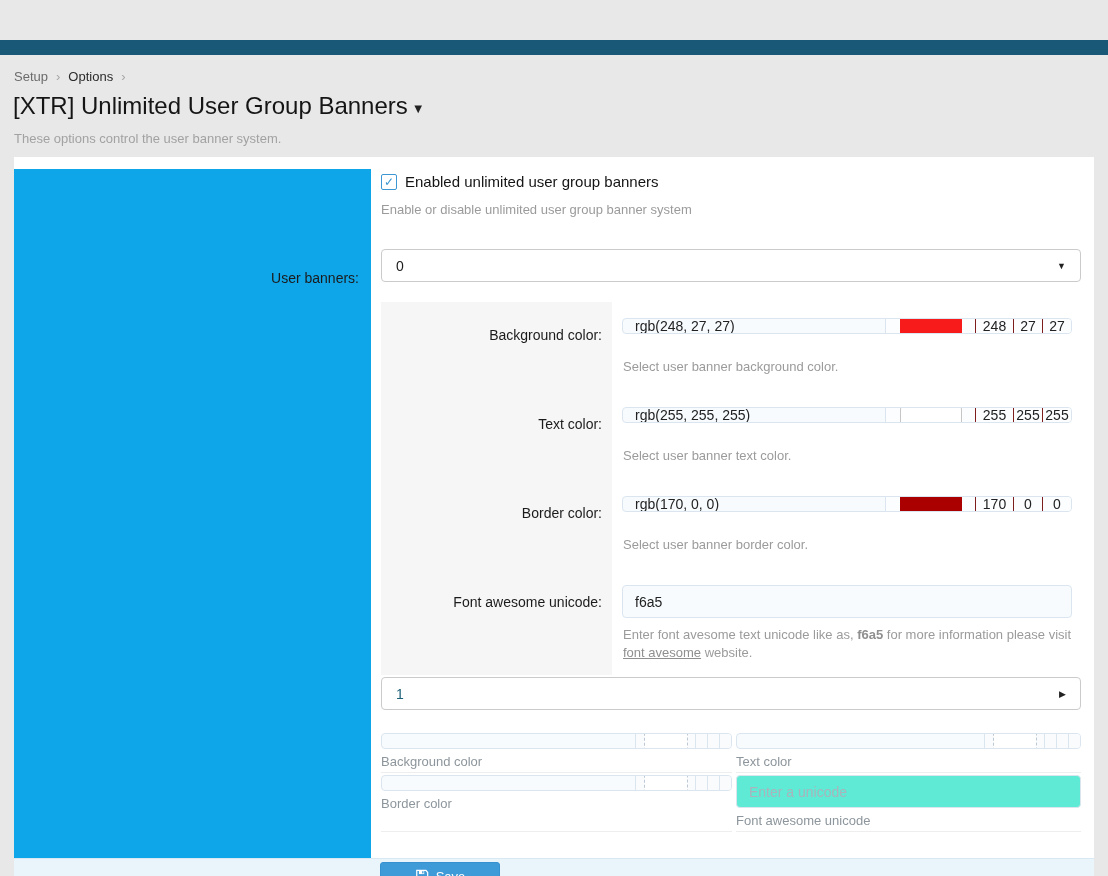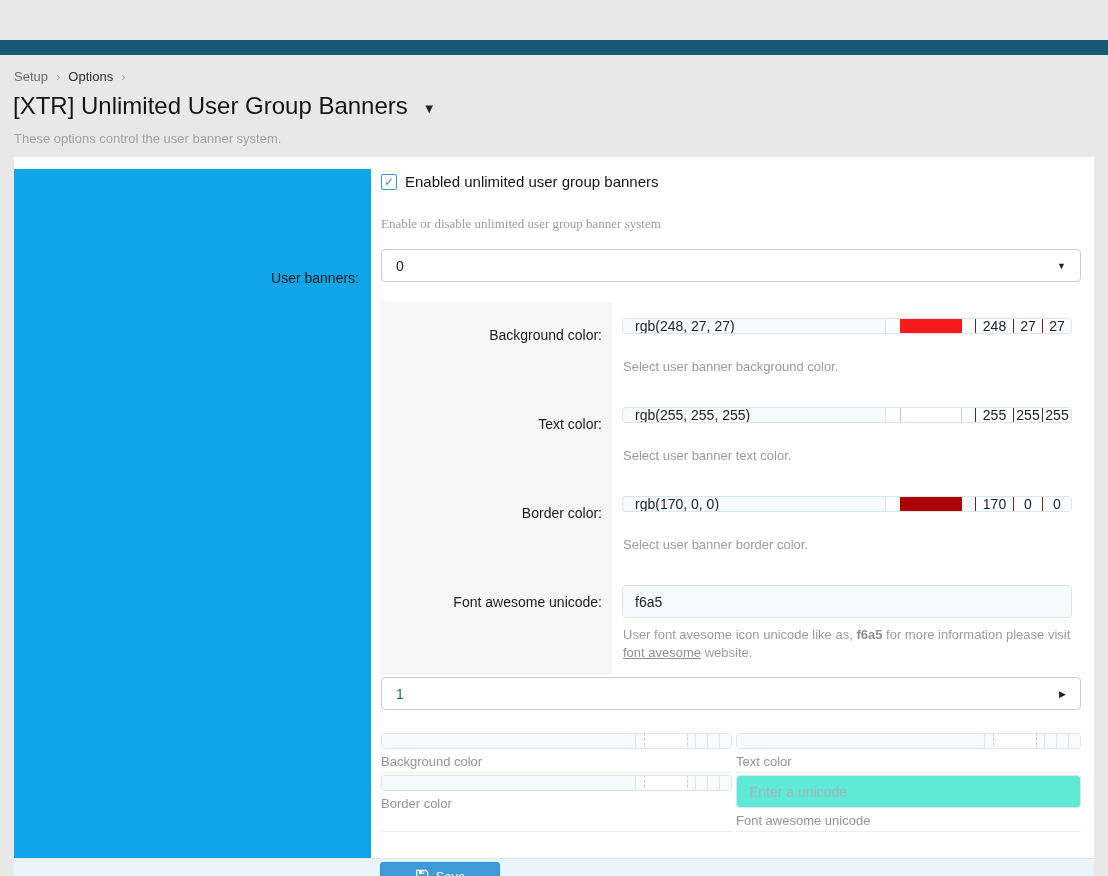--- a/index.html
+++ b/index.html
@@ -6,38 +6,38 @@
   html,body { background:#e8e8e8; }
   body { font-family:"Liberation Sans", sans-serif; }
   #app { position:relative; width:1108px; height:876px; background:#e8e8e8; overflow:hidden;margin-top:40px; }
 
   .topbar { position:absolute; left:0; top:0; width:1108px; height:15px; background:#1a5878; }
 
   .breadcrumb { position:absolute; left:14px; top:29px; font-size:13px; color:#6b6b6b; display:flex; align-items:center; gap:8px; }
   .breadcrumb .crumb-strong { color:#2b2b2b; font-weight:normal; }
   .breadcrumb .sep { color:#a5a5a5; font-size:13px; }
 
-  .page-title { position:absolute; left:13px; top:52px; font-size:24px; color:#151515; display:flex; align-items:center; gap:15px; }
+  .page-title { position:absolute; left:13px; top:52px; font-size:24px; color:#151515; display:flex; align-items:center; gap:4px; }
   .page-title .caret { font-size:13px; color:#222; padding-top:4px; }
 
   .page-subtitle { position:absolute; left:14px; top:91px; font-size:13px; color:#a2a2a2; }
 
   .panel { position:absolute; left:14px; top:117px; width:1080px; height:735px; background:#ffffff; }
 
   .gutter { position:absolute; left:0; top:12px; width:357px; height:701px; background:#0ea5e9;text-align:center; }
   .gutter-label-row { position:absolute; left:0; top:92px; width:357px; height:33px; display:flex; align-items:center; justify-content:flex-end; padding-right:12px; }
   .opt-label { font-size:14px; color:#1b1b1b; }
 
   .content { position:absolute; left:367px; top:0; width:700px; height:735px; }
 
   .checkbox-row { position:absolute; left:0; top:16px; display:flex; align-items:center; gap:8px; }
   .checkbox { width:16px; height:16px; border:1px solid #3c97d3; border-radius:2px; background:#fff; display:flex; align-items:center; justify-content:center; font-size:12px; color:#3c97d3; line-height:1; }
   .checkbox-label { font-size:15px; color:#151515; }
   .explain { font-size:13px; color:#9b9b9b; }
-  .explain-1 { position:absolute; left:0; top:59px;font-family:Liberation Serif, serif; }
+  .explain-1 { position:absolute; left:0; top:45px; }
 
   .selectbox, .togglebox { position:absolute; left:0; width:700px; height:33px; background:#fff; border:1px solid #cbcbcb; border-radius:4px; display:flex; align-items:center; padding:0 14px; font-size:14px; }
   .selectbox { top:92px; color:#1b1b1b; }
   .togglebox { top:520px; color:#1b5e77; }
   .box-caret { position:absolute; right:14px; font-size:9px; color:#222; }
 
   .subpanel { position:absolute; left:0; top:145px; width:700px; height:373px; }
   .sublabels { position:absolute; left:0; top:0; width:231px; height:373px; background:#f6f6f6; }
   .sublabel-row { position:absolute; right:0; width:231px; height:33px; display:flex; align-items:center; justify-content:flex-end; padding-right:10px; text-align:right; }
   .sl-0 { top:16px; } .sl-1 { top:105px; } .sl-2 { top:194px; } .sl-3 { top:283px; }
@@ -162,21 +162,21 @@
             </div>
             <div class="cw-num r">170</div>
             <div class="cw-num g">0</div>
             <div class="cw-num b">0</div>
           </div>
           <div class="explain sub-explain se-2">Select user banner border color.</div>
 
           <div class="unicode-input">
             <span>f6a5</span>
           </div>
-          <div class="explain unicode-explain"><span>User font avesome icon unicode like as, </span><b>f6a5</b><span> for more information please visit </span><span class="link">font avesome</span><span> website.</span></div>
+          <div class="explain unicode-explain"><span>Enter font avesome text unicode like as, </span><b>f6a5</b><span> for more information please visit </span><span class="link">font avesome</span><span> website.</span></div>
 
         </div>
       </div>
 
       <div class="togglebox">
         <span>1</span>
         <span class="box-caret">▶</span>
       </div>
 
       <div class="new-form">

